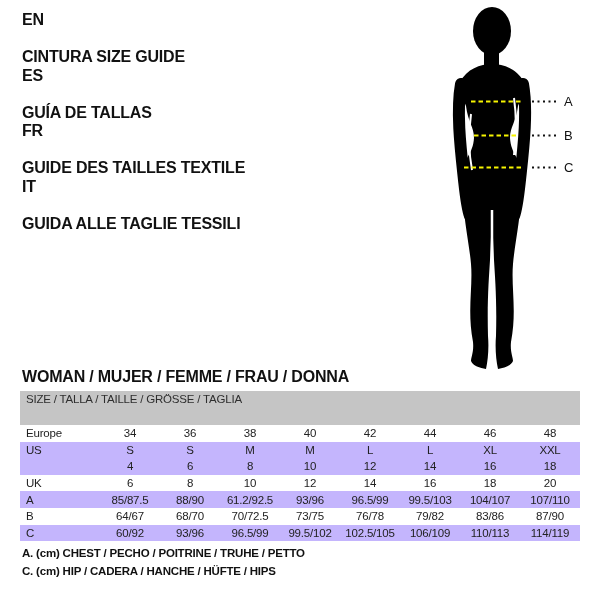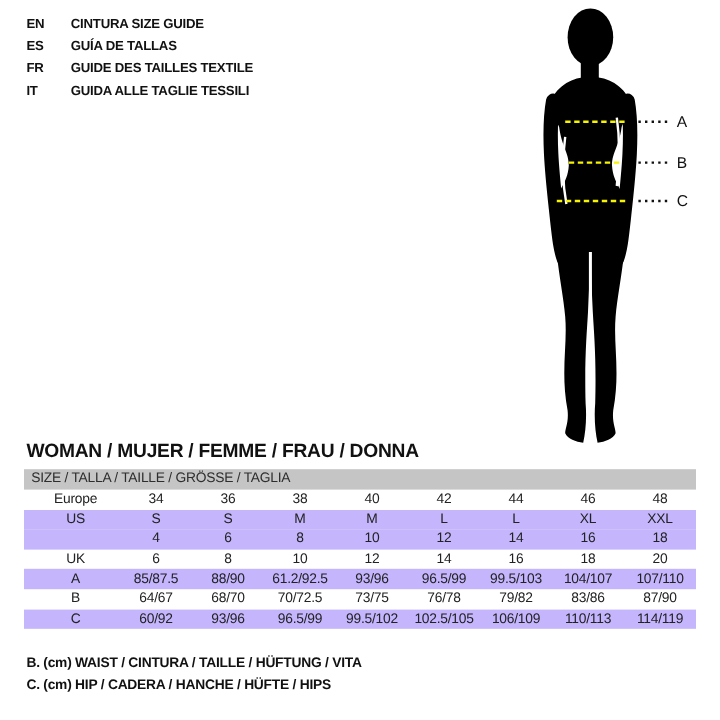--- a/index.html
+++ b/index.html
@@ -3,36 +3,36 @@
 <meta charset="utf-8">
 <style>
   html,body{margin:0;padding:0;}
   body{
     width:600px;height:600px;position:relative;background:#ffffff;overflow:hidden;
     font-family:"Liberation Sans","DejaVu Sans",sans-serif;color:#111;
     -webkit-font-smoothing:antialiased;
   }
   
   .lang-block{position:absolute;left:22px;top:11px;}
-  .lang-row{display:flex;line-height:18.5px;font-size:11px;font-weight:bold;letter-spacing:-0.2px;}
+  .lang-row{display:flex;line-height:18.5px;font-size:16px;font-weight:bold;letter-spacing:-0.2px;flex-direction:column;}
   .lang-code{width:37px;flex:0 0 37px;}
   
   .figure-wrap{position:absolute;left:420px;top:0;width:180px;height:375px;}
   
   .gender-title{position:absolute;left:22px;top:368px;font-size:16px;font-weight:bold;letter-spacing:-0.2px;}
   
   .size-table{position:absolute;left:20px;top:391px;width:560px;font-size:11.5px;letter-spacing:-0.2px;}
   .size-table-header{
-    height:17px;line-height:17px;background:#c5c5c5;color:#2e2e2e;
+    height:34px;line-height:17px;background:#c5c5c5;color:#2e2e2e;
     padding-left:6px;box-sizing:border-box;
   }
   .tr{display:grid;grid-template-columns:80px repeat(8,1fr);height:16.6px;align-items:center;}
   .tr.stripe{background:#c4b5fd;}
   .td{text-align:center;color:#222;}
-  .td.label{text-align:center;padding-left:6px;}
+  .td.label{text-align:left;padding-left:6px;}
   
   .legend-block{position:absolute;left:22px;top:544px;}
   .legend-line{font-size:11.5px;font-weight:bold;line-height:18.3px;letter-spacing:-0.2px;}
 </style>
 </head>
 <body>
 
 <div class="lang-block">
   <div class="lang-row">
     <span class="lang-code">EN</span>
@@ -198,15 +198,15 @@
     <div class="td">96.5/99</div>
     <div class="td">99.5/102</div>
     <div class="td">102.5/105</div>
     <div class="td">106/109</div>
     <div class="td">110/113</div>
     <div class="td">114/119</div>
   </div>
 </div>
 
 <div class="legend-block">
-  <div class="legend-line">B. (cm) WAIST / CINTURA / TAILLE / HÜFTUNG / VITA</div>
+  <div class="legend-line">A. (cm) CHEST / PECHO / POITRINE / TRUHE / PETTO</div>
   <div class="legend-line">C. (cm) HIP / CADERA / HANCHE / HÜFTE / HIPS</div>
 </div>
 
 </body></html>

